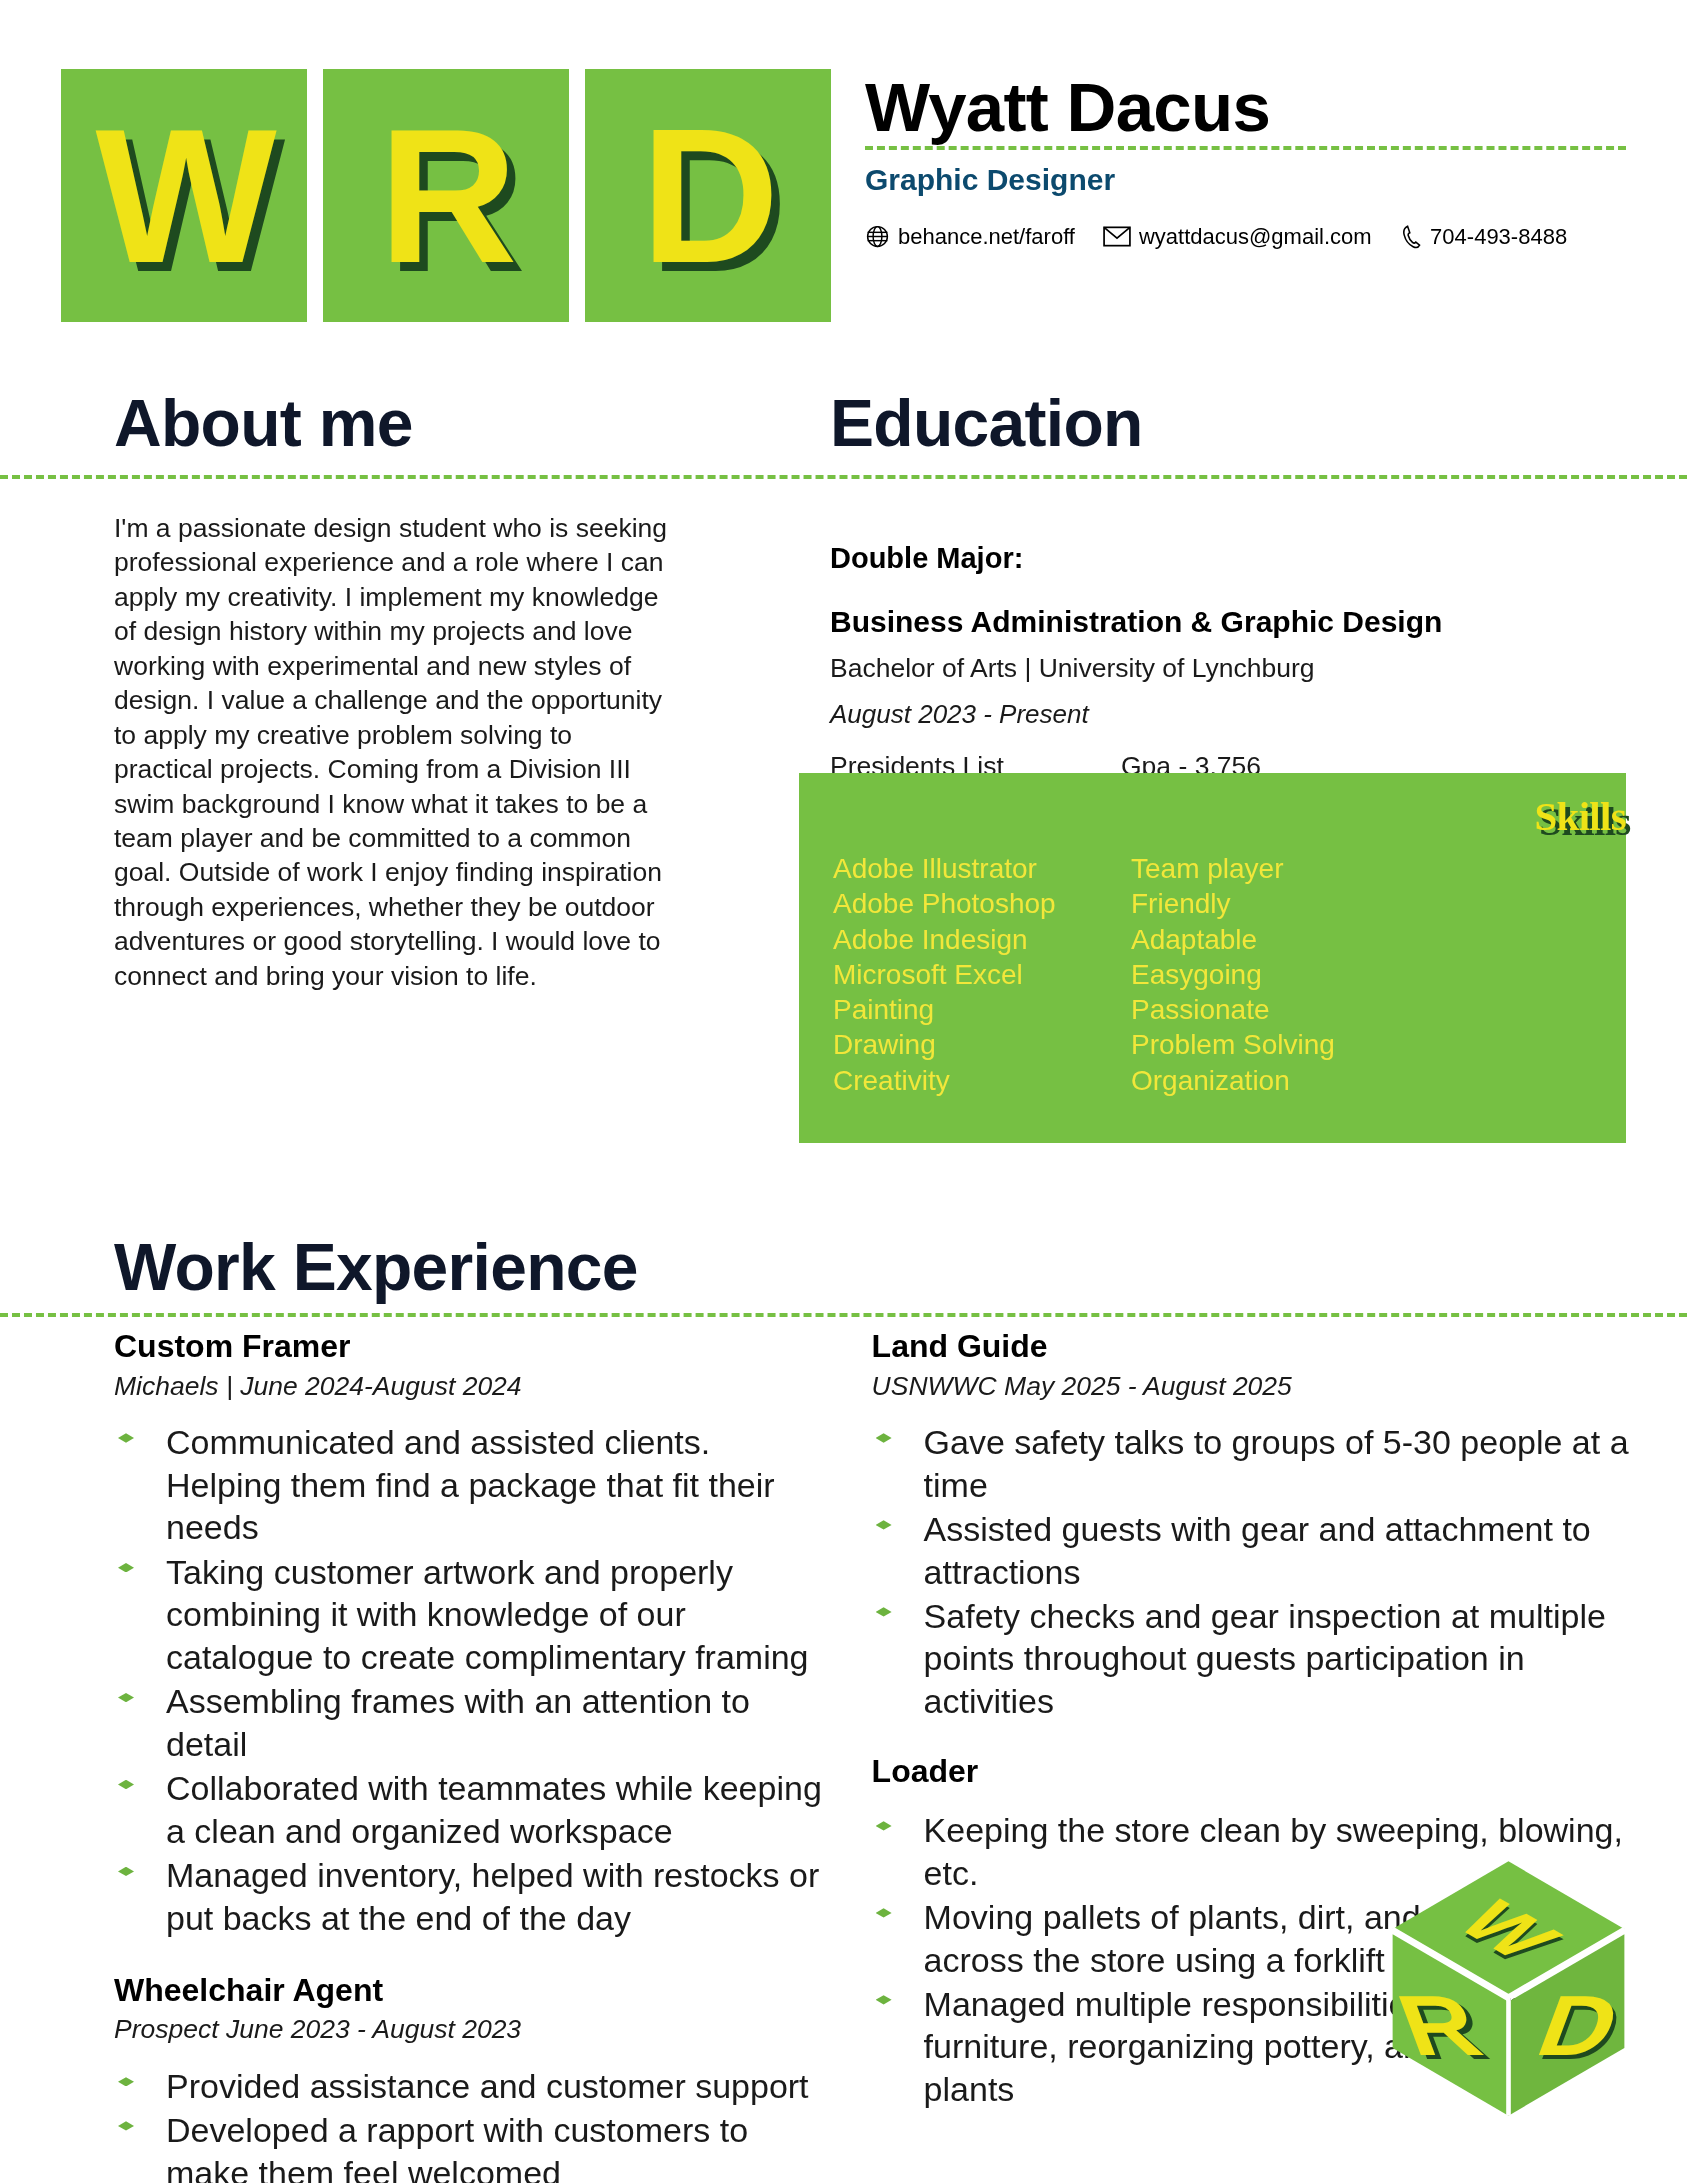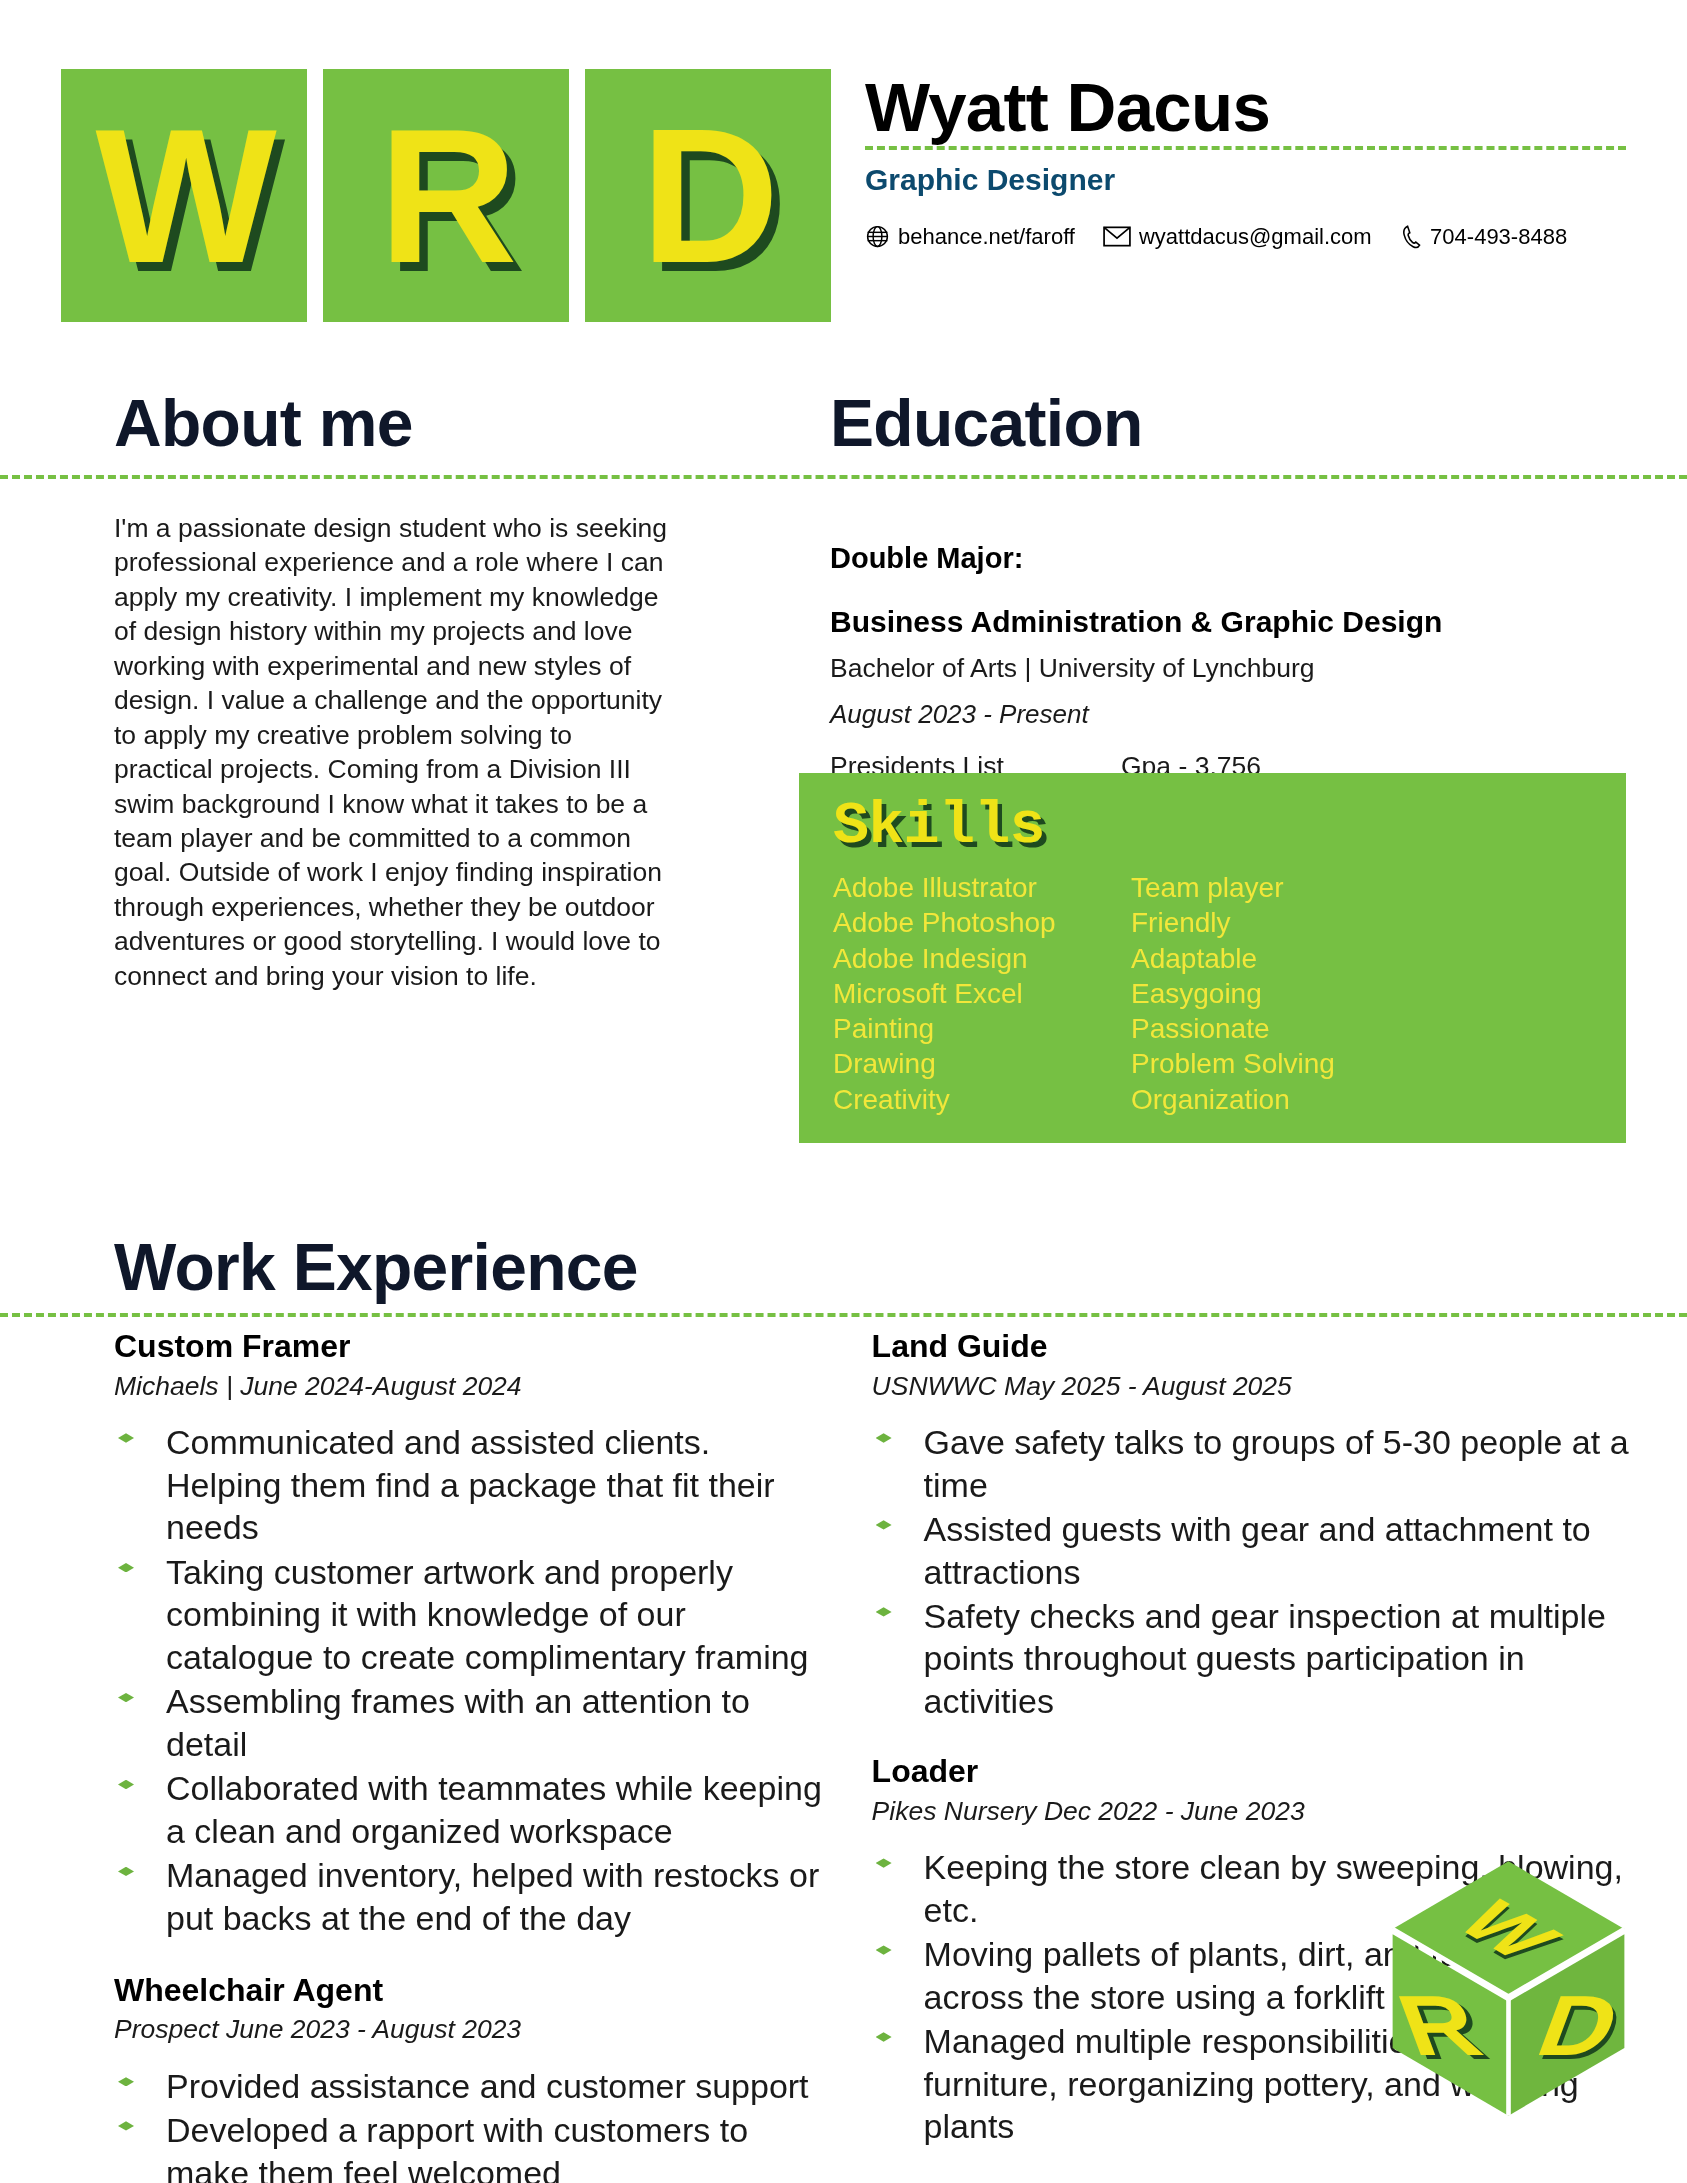--- a/index.html
+++ b/index.html
@@ -186,28 +186,29 @@
     position: absolute;
     left: 799px;
     top: 773px;
     width: 827px;
     height: 370px;
     background: #76c043;
     box-sizing: border-box;
     padding: 22.5px 0 0 34px;
   }
   .skills-title {
-    font-family: Liberation Mono, monospace;
-    font-weight: 700;
-    font-size: 60px;
+    font-family: Liberation Serif, serif;
+    font-weight: 700;
+    font-size: 41px;
     line-height: 1;
     color: #efe317;
     text-shadow: 4.6px 5.3px 0 #1e4a1f;
     letter-spacing: -0.7px;
     margin: 0 0 14.6px 0;
+    text-align: right;
   }
   .skills-cols {
     display: flex;
   }
   .skills-col { width: 298px; }
   .skill-item {
     font-family: "Liberation Sans Narrow", "Liberation Sans", sans-serif;
     font-size: 28px;
     line-height: 1.26;
     color: #f2e73a;
@@ -419,21 +420,20 @@
       <div class="job-meta">USNWWC May 2025 - August 2025</div>
       <ul class="job-bullets">
         <li>Gave safety talks to groups of 5-30 people at a time</li>
         <li>Assisted guests with gear and attachment to attractions</li>
         <li>Safety checks and gear inspection at multiple points throughout guests participation in activities</li>
       </ul>
     </div>
 
     <div class="job" style="margin-top:32px;">
       <div class="job-title">Loader</div>
-      <div class="job-meta">Pikes Nursery Dec 2022 - June 2023</div>
       <ul class="job-bullets">
         <li>Keeping the store clean by sweeping, blowing, etc.</li>
         <li>Moving pallets of plants, dirt, and furniture across the store using a forklift</li>
         <li>Managed multiple responsibilities assembling furniture, reorganizing pottery, and watering plants</li>
       </ul>
     </div>
 
   </div>
 </div>
 

